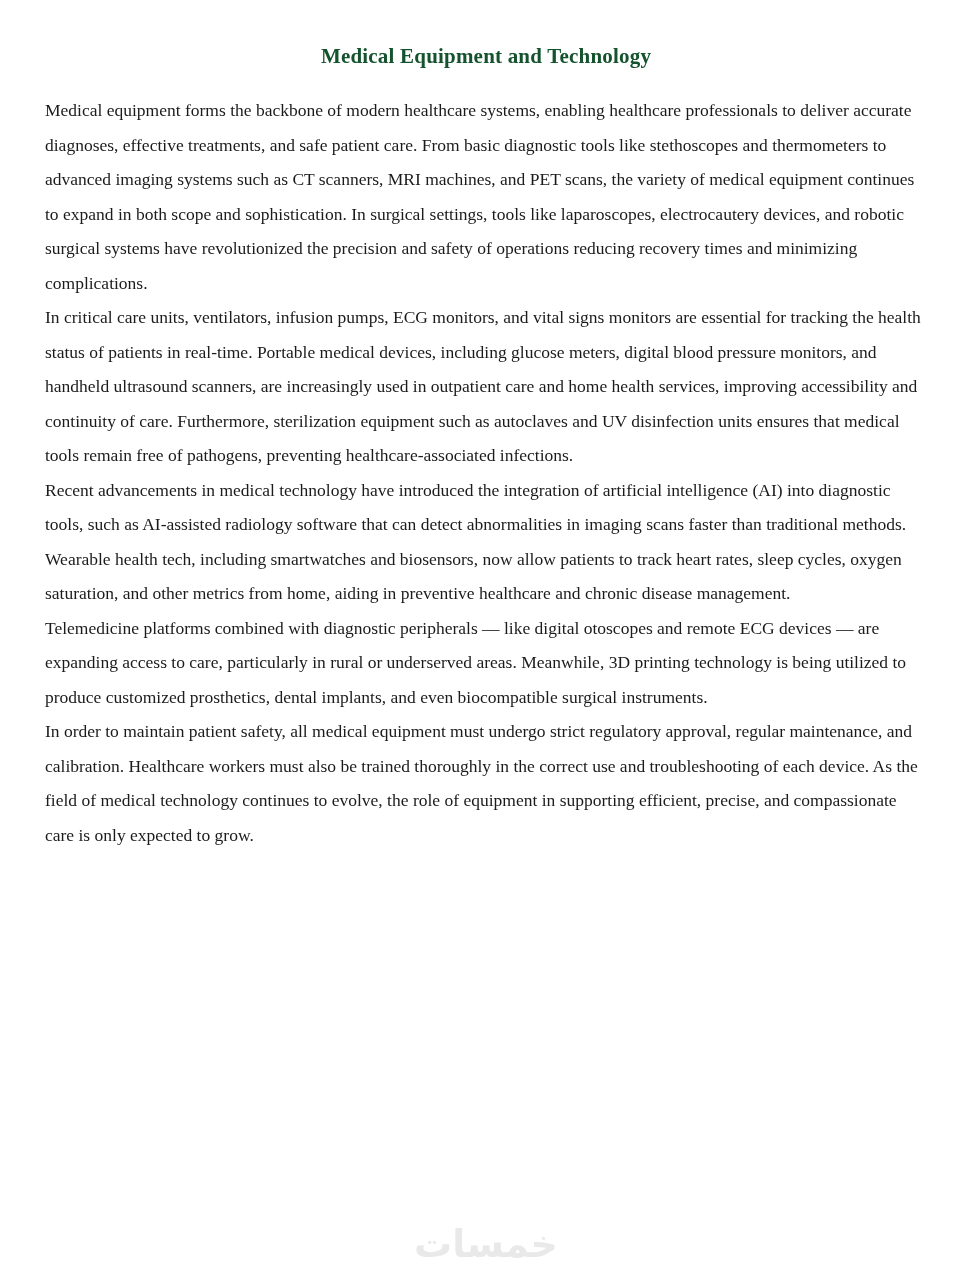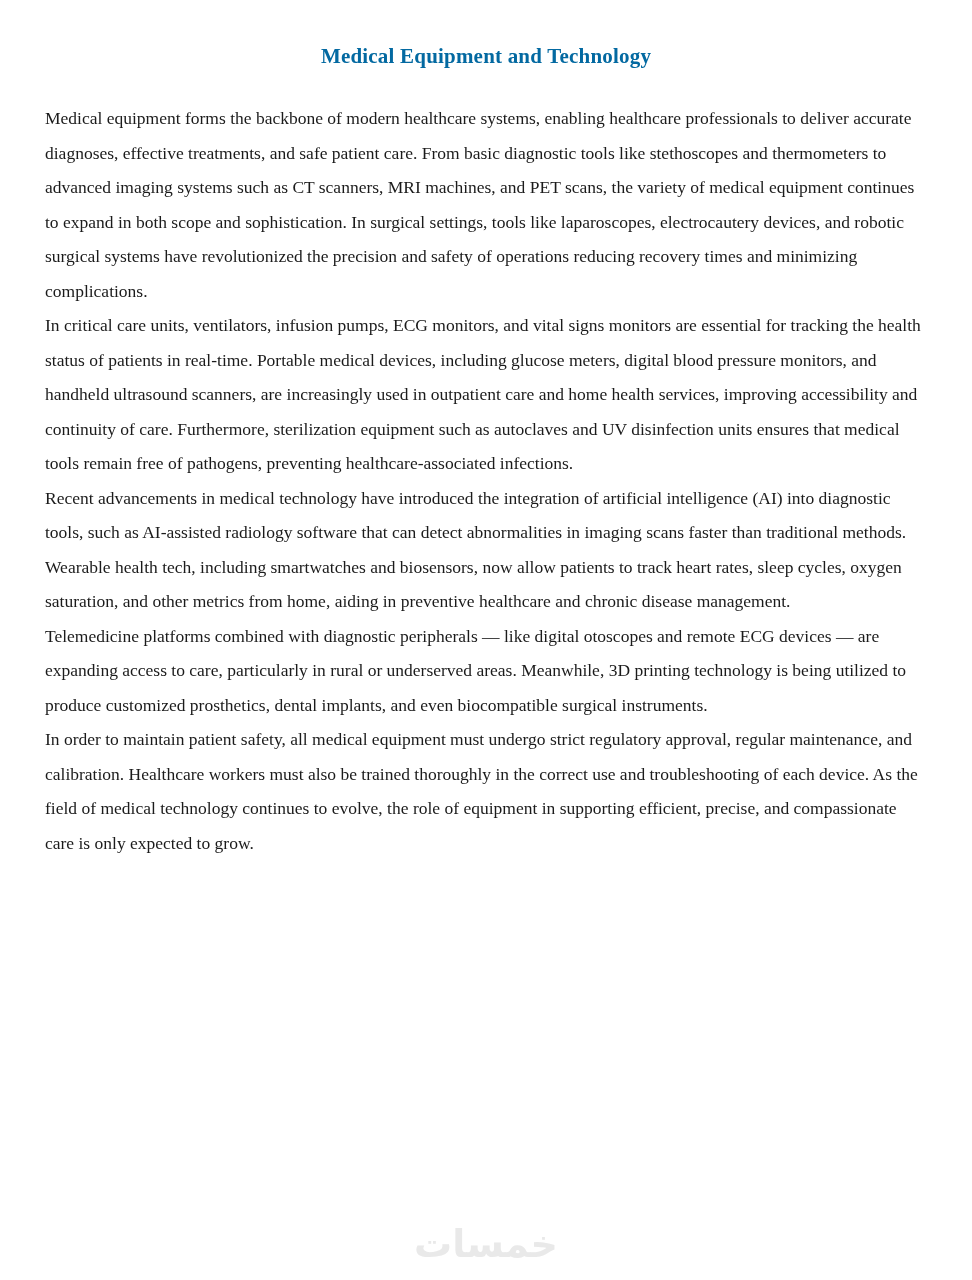--- a/index.html
+++ b/index.html
@@ -19,38 +19,38 @@
     font-family: "Liberation Serif", "DejaVu Serif", serif;
     color: #1b1b1b;
   }
 
   .doc-title {
     padding-top: 44px;
     text-align: center;
     font-size: 21px;
     font-weight: bold;
     letter-spacing: 0.2px;
-    color: #0369a1;
+    color: #14532d;
   }
 
   .doc-body {
     margin: 0 auto;
     padding: 0 45px 0 45px;
     width: 972px;
   }
 
   .doc-body p {
     font-size: 17.5px;
     line-height: 34.5px;
     text-align: left;
     color: #1b1b1b;
   }
 
   .doc-body p:first-of-type {
-    margin-top: 32px;
+    margin-top: 24px;
   }
 
   .watermark {
     position: absolute;
     left: 0;
     right: 0;
     bottom: 14px;
     text-align: center;
     font-family: "DejaVu Sans", "Liberation Sans", sans-serif;
     font-weight: bold;

